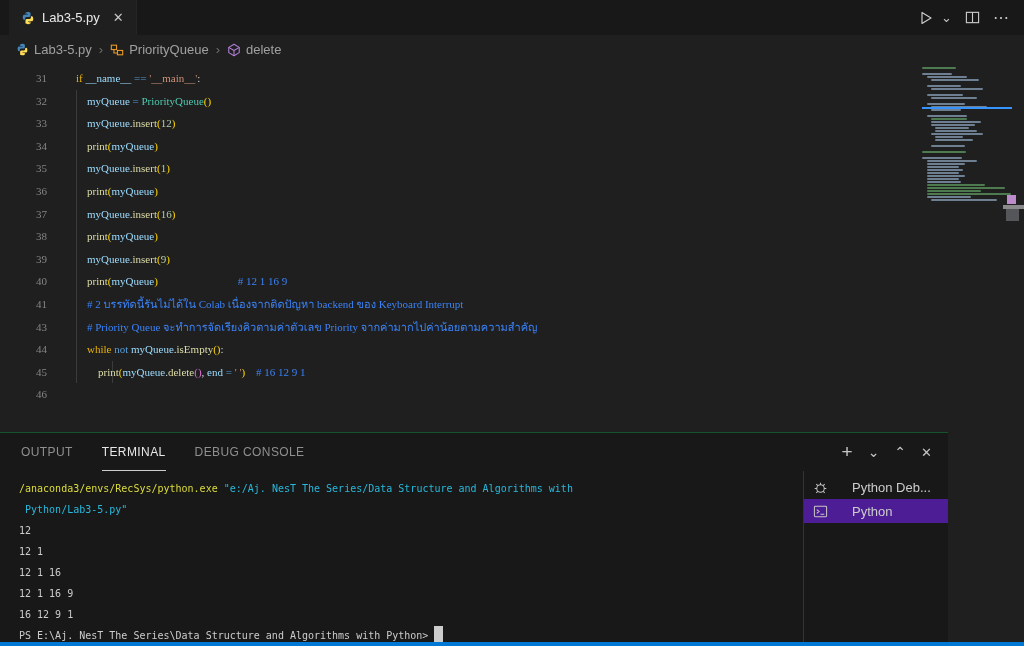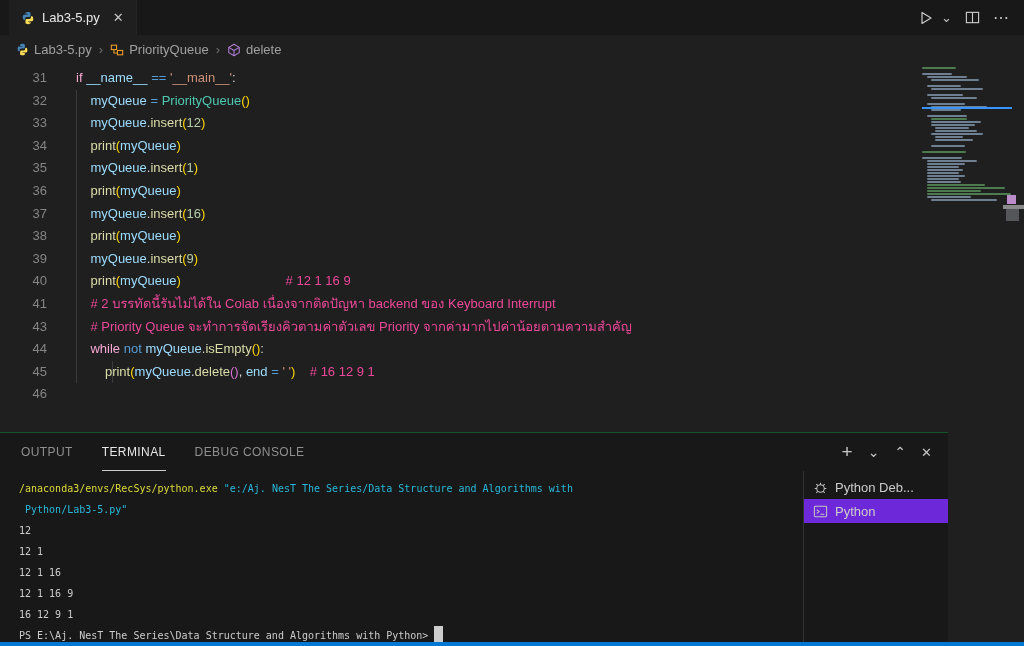--- a/index.html
+++ b/index.html
@@ -21,26 +21,26 @@
   
   .breadcrumbs { position:absolute; left:0; top:35px; width:1024px; height:29px; background:#1f1f1f;
                  display:flex; align-items:center; padding-left:16px; gap:5px; }
   .bc-item { display:flex; align-items:center; gap:5px; color:#a0a0a0; font-size:13px; cursor:pointer; }
   .bc-sep { color:#6e6e6e; font-size:13px; padding:0 2px; }
 
   
   .editor { position:absolute; left:0; top:64px; width:1024px; height:368px; background:#1f1f1f;
             overflow:hidden; padding-top:3px; }
   .code-line { position:relative; height:22.6px; line-height:22.6px; white-space:pre;
-               font-family:Liberation Sans, sans-serif; font-size:13px; }
+               font-family:Liberation Serif, serif; font-size:11px; }
   .ln { position:absolute; left:0; top:0; width:47px; text-align:right; color:#858585; }
   .lc { position:absolute; left:76px; top:0; }
   .guide { position:absolute; top:0; height:100%; width:1px; background:#3b3b3b; }
-  .tk-kw{color:#f9a8d4} .tk-op{color:#569CD6} .tk-var{color:#9CDCFE} .tk-fn{color:#DCDCAA}
-  .tk-cls{color:#4EC9B0} .tk-num{color:#B5CEA8} .tk-str{color:#CE9178} .tk-com{color:#ec4899}
+  .tk-kw{color:#eab308} .tk-op{color:#569CD6} .tk-var{color:#9CDCFE} .tk-fn{color:#DCDCAA}
+  .tk-cls{color:#4EC9B0} .tk-num{color:#B5CEA8} .tk-str{color:#CE9178} .tk-com{color:#3b82f6}
   .tk-p1{color:#FFD700} .tk-p2{color:#DA70D6} .tk-txt{color:#D4D4D4}
 
   
   .minimap { position:absolute; left:922px; top:3px; width:84px; height:140px; }
   .mm-row { height:2px; margin-bottom:1px; border-radius:1px; }
   .mm-highlight { position:absolute; left:922px; width:90px; height:2px; background:#3794ff; }
   .ovr-marker { position:absolute; left:1007px; top:131px; width:9px; height:9px; background:#bc8bc9; }
   .ovr-band   { position:absolute; left:1003px; top:141px; width:21px; height:4px; background:#8a8a8a; }
   .ovr-thumb  { position:absolute; left:1006px; top:145px; width:13px; height:12px; background:#55565a; }
 
@@ -57,23 +57,23 @@
 
   .term-area { position:absolute; left:0; top:38px; right:145px; bottom:0; padding:7px 0 0 19px;
                overflow:hidden; }
   .term-line { height:21px; line-height:21px; white-space:pre; font-family:"DejaVu Sans Mono", monospace;
                font-size:10px; }
   .t-yel{color:#dcdc3c} .t-cyn{color:#29b8db} .t-wht{color:#cccccc}
   .cursor { display:inline-block; width:9px; height:16px; background:#cccccc; vertical-align:-3px; }
 
   .term-sidebar { position:absolute; right:0; top:38px; width:145px; bottom:0; background:#181818;
                   border-left:1px solid #333333; padding-top:4px; }
-  .ts-row { height:24px; display:flex; align-items:center; gap:7px; padding-left:9px; color:#cccccc;
+  .ts-row { height:24px; display:flex; align-items:center; gap:24px; padding-left:9px; color:#cccccc;
             font-size:13px; cursor:pointer; white-space:nowrap; overflow:hidden; }
-  .ts-row.selected { background:#6d28d9; }
+  .ts-row.selected { background:#4c1d95; }
 
   
   .statusbar { position:absolute; left:0; top:642px; width:1024px; height:4px; background:#0078d4; }
 
   svg { display:block; }
 </style>
 </head>
 <body>
 
 <div class="tabbar">

